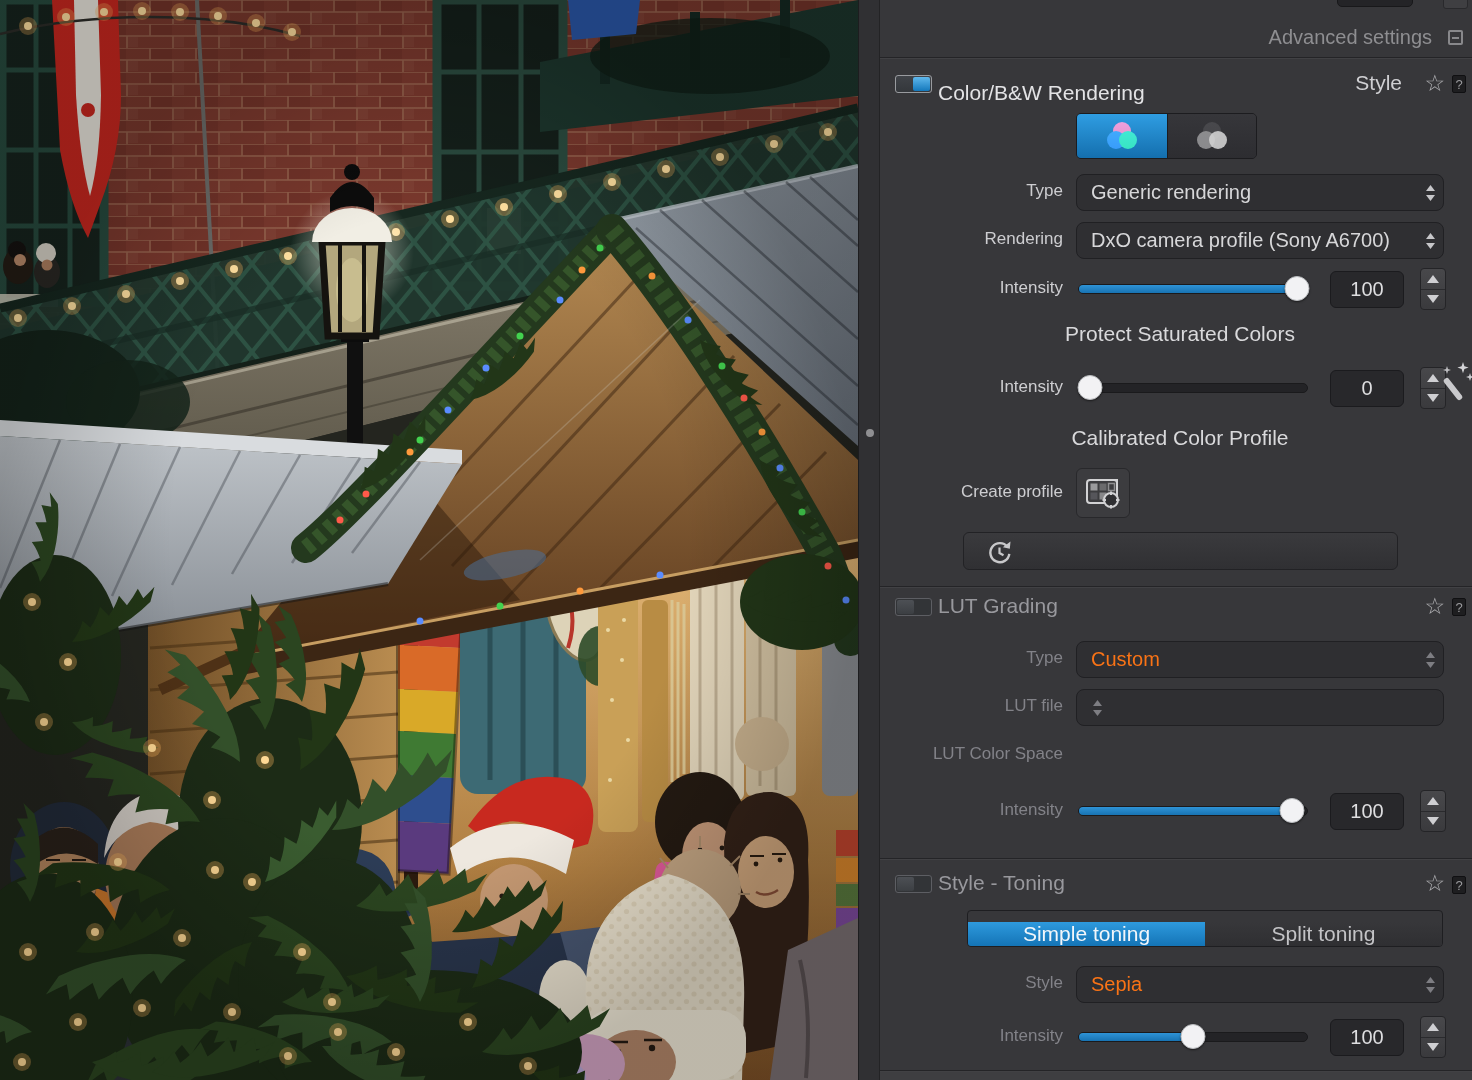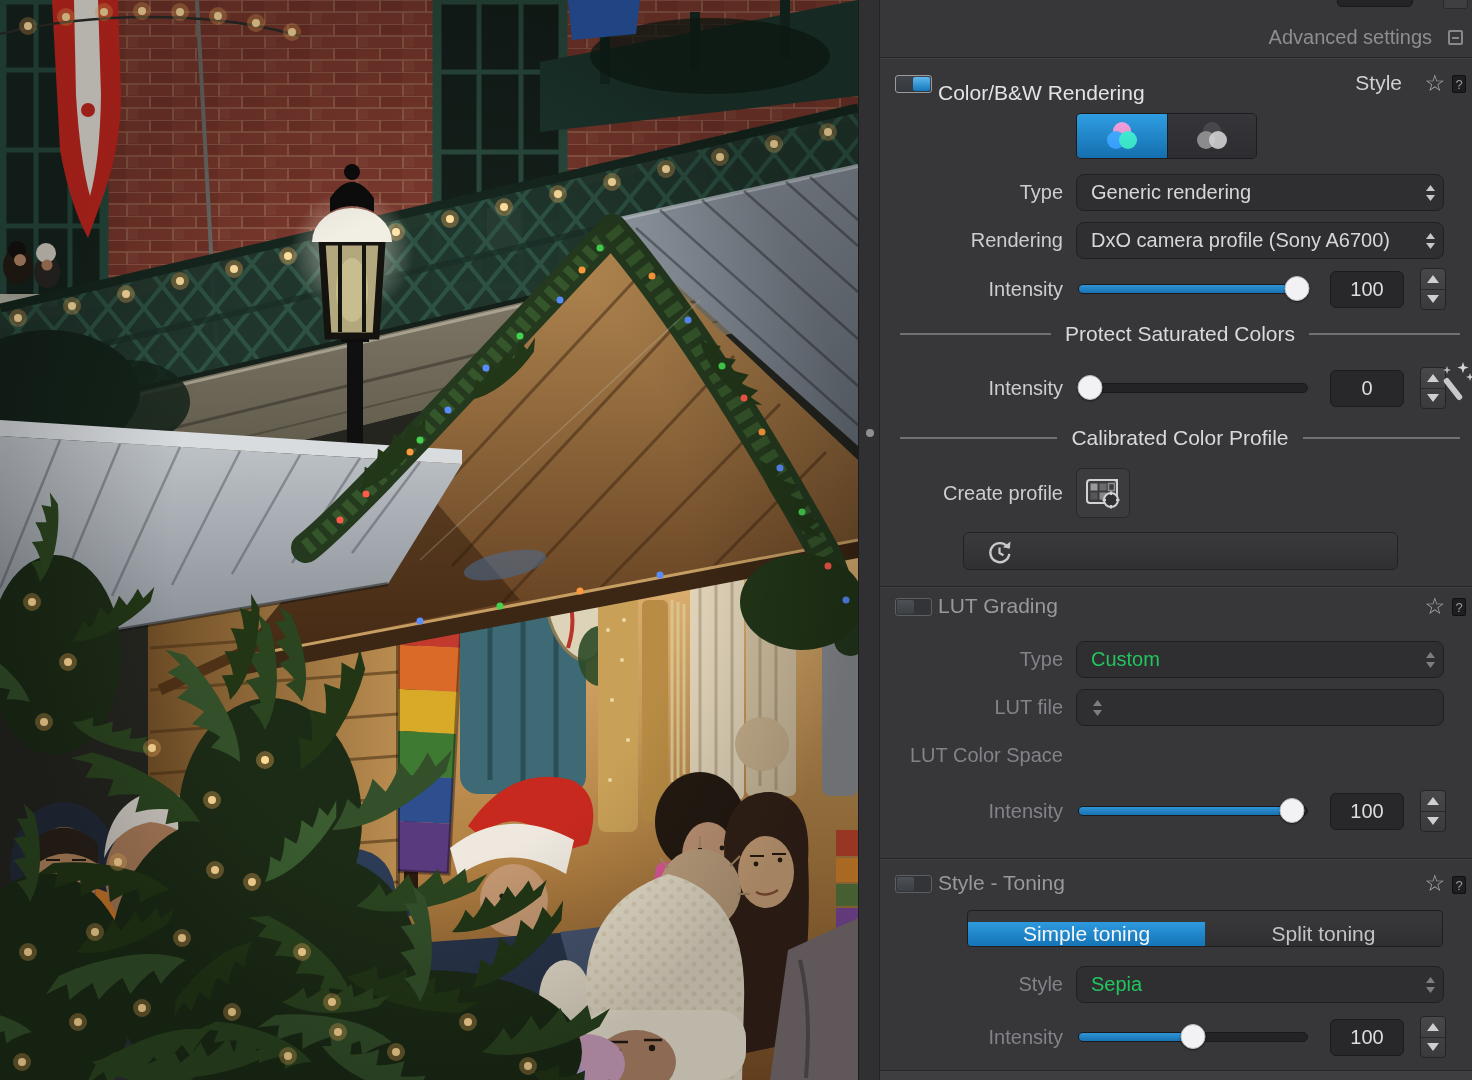--- a/index.html
+++ b/index.html
@@ -21,38 +21,38 @@
   .star{position:absolute;right:27px;font-size:23px;color:#aeaeb1;line-height:22px;}
   .help{position:absolute;right:6px;width:14px;height:18px;background:#1e1e20;border:1px solid #101012;border-radius:2px;color:#9b9b9e;font-size:13px;line-height:17px;text-align:center;}
   .toggle{position:absolute;left:15px;width:37px;height:18px;border:1px solid #999b9f;border-radius:3px;background:linear-gradient(#404348,#34373b);}
   .toggle .knob{position:absolute;right:1px;top:1px;width:17px;height:14px;border-radius:2px;background:linear-gradient(#5fb7ec,#1478bc);}
   .toggle.off{border-color:#5d5e63;background:#323437;}
   .toggle.off .knob{left:1px;right:auto;background:linear-gradient(#4d5055,#3c3f43);}
   .seg{position:absolute;left:196px;top:113px;width:181px;height:46px;border-radius:5px;background:#2a2a2d;border:1px solid #1c1c1f;display:flex;overflow:hidden;}
   .seg-btn{width:50%;height:100%;display:flex;align-items:center;justify-content:center;}
   .seg-btn.sel{background:linear-gradient(#2f9de2,#146fae);}
   .seg-btn.unsel{background:linear-gradient(#36363a,#2d2d31);border-left:1px solid #1c1c1f;}
-  .row-label{position:absolute;left:0;width:183px;text-align:right;font-size:20px;color:#cdcdd0;}
+  .row-label{position:absolute;left:0;width:183px;text-align:right;font-size:17px;color:#cdcdd0;}
   .row-label.dim{color:#828288;}
   .dd{position:absolute;left:196px;width:368px;height:37px;background:#2f2f32;border:1px solid #202023;border-radius:8px;display:flex;align-items:center;padding:0 6px 0 14px;}
   .dd-text{flex:1;font-size:20px;color:#d7d7d9;white-space:nowrap;overflow:hidden;}
-  .dd.dim .dd-text{color:#22c55e;}
+  .dd.dim .dd-text{color:#f97316;}
   .dd-arr{color:#c6c6c9;flex:0 0 auto;}
   .dd.dim .dd-arr{color:#7d7d82;}
   .slider{position:absolute;left:198px;width:230px;height:24px;}
   .track{position:absolute;left:0;top:7px;width:230px;height:10px;background:#232326;border:1px solid #1a1a1c;border-radius:5px;}
   .fill{position:absolute;left:0;top:0;height:100%;background:linear-gradient(#2e93d6,#1873b2);border-radius:5px;}
   .handle{position:absolute;top:-1px;width:25px;height:25px;border-radius:50%;background:#f2f2f4;border:1px solid #b9bbbe;transform:translateX(-50%);box-shadow:0 1px 2px rgba(0,0,0,.5);}
   .valbox{position:absolute;left:450px;width:74px;height:37px;background:#28282b;border:1px solid #1b1b1e;border-radius:6px;color:#dedee0;font-size:20px;text-align:center;line-height:35px;}
   .stepper{position:absolute;left:540px;width:26px;height:42px;background:linear-gradient(#48484b,#3a3a3d);border:1px solid #242427;border-radius:4px;display:flex;flex-direction:column;}
   .st-btn{flex:1;display:flex;align-items:center;justify-content:center;}
   .st-btn:first-child{border-bottom:1px solid #2a2a2d;}
   .tri-up{width:0;height:0;border-left:6px solid transparent;border-right:6px solid transparent;border-bottom:8px solid #cfcfd2;}
   .tri-dn{width:0;height:0;border-left:6px solid transparent;border-right:6px solid transparent;border-top:8px solid #cfcfd2;}
-  .sub-hdr{position:absolute;left:20px;right:12px;display:flex;align-items:center;}
+  .sub-hdr{position:absolute;left:20px;right:12px;display:flex;align-items:center;flex-direction:column;}
   .hdr-line{flex:1;height:2px;background:#7a7b7e;opacity:.85;}
   .sub-hdr span{margin:0 14px;font-size:21px;color:#d9d9db;white-space:nowrap;}
   .icon-btn{position:absolute;left:196px;width:54px;height:50px;background:#3c3c3f;border:1px solid #28282b;border-radius:6px;display:flex;align-items:center;justify-content:center;}
   .big-btn{position:absolute;left:83px;width:435px;height:38px;background:linear-gradient(#3a3a3d,#303033);border:1px solid #222225;border-radius:6px;display:flex;align-items:center;justify-content:center;color:#dbdbdd;font-size:21px;}
   .big-btn .bicon{position:absolute;left:22px;top:6px;}
   .tabs{position:absolute;left:87px;top:910px;width:476px;height:37px;border-radius:4px;border:1px solid #1e1e21;display:flex;overflow:hidden;align-items:flex-end;}
   .tab{width:50%;display:flex;align-items:center;justify-content:center;font-size:21px;}
   .tab.sel{background:linear-gradient(#2e9ade,#1474b6);color:#f2f6fa;}
   .tab.unsel{background:linear-gradient(#37373a,#2f2f32);color:#c3c3c6;}
   .wand{position:absolute;left:562px;color:#c3c3c6;}

